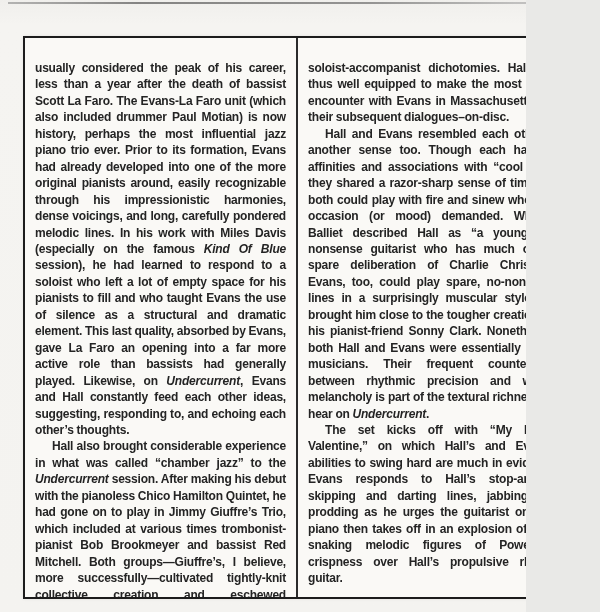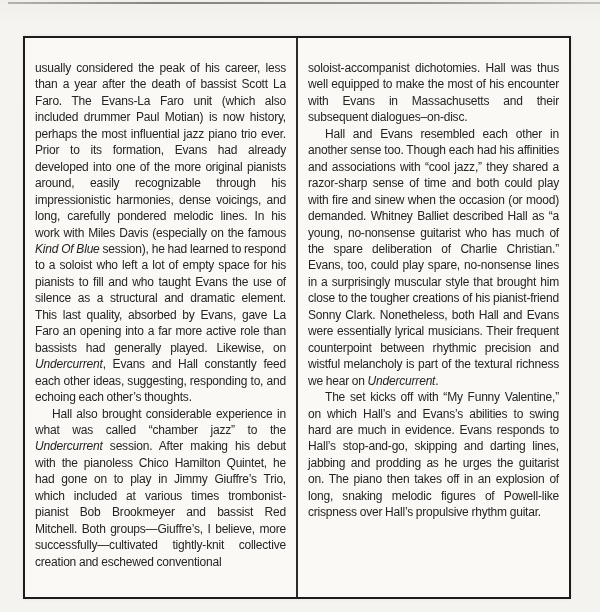--- a/index.html
+++ b/index.html
@@ -1,22 +1,23 @@
 <!DOCTYPE html>
 <html><head>
 <meta charset="utf-8">
 <style>
   html, body { margin:0; padding:0; }
   body { background:#e9e9e7; font-family:"Liberation Sans", sans-serif; }
 
   .scan {
     position:relative;
-    width:600px; height:612px;
+    width:526px; height:612px;
     background:linear-gradient(180deg, #f0efec 0%, #f5f4f1 4%, #f4f3f0 100%);
     overflow:hidden;
+    font-weight:bold;
   }
 
   .edge-line {
     position:absolute; top:2px; left:8px; right:0; height:2px;
     background:linear-gradient(90deg, #8a8a8a, #3c3c3c 25%, #565656 70%, #a0a0a0 98%);
     opacity:.6;
   }
 
   .frame {
     position:absolute; left:23px; top:36px;

